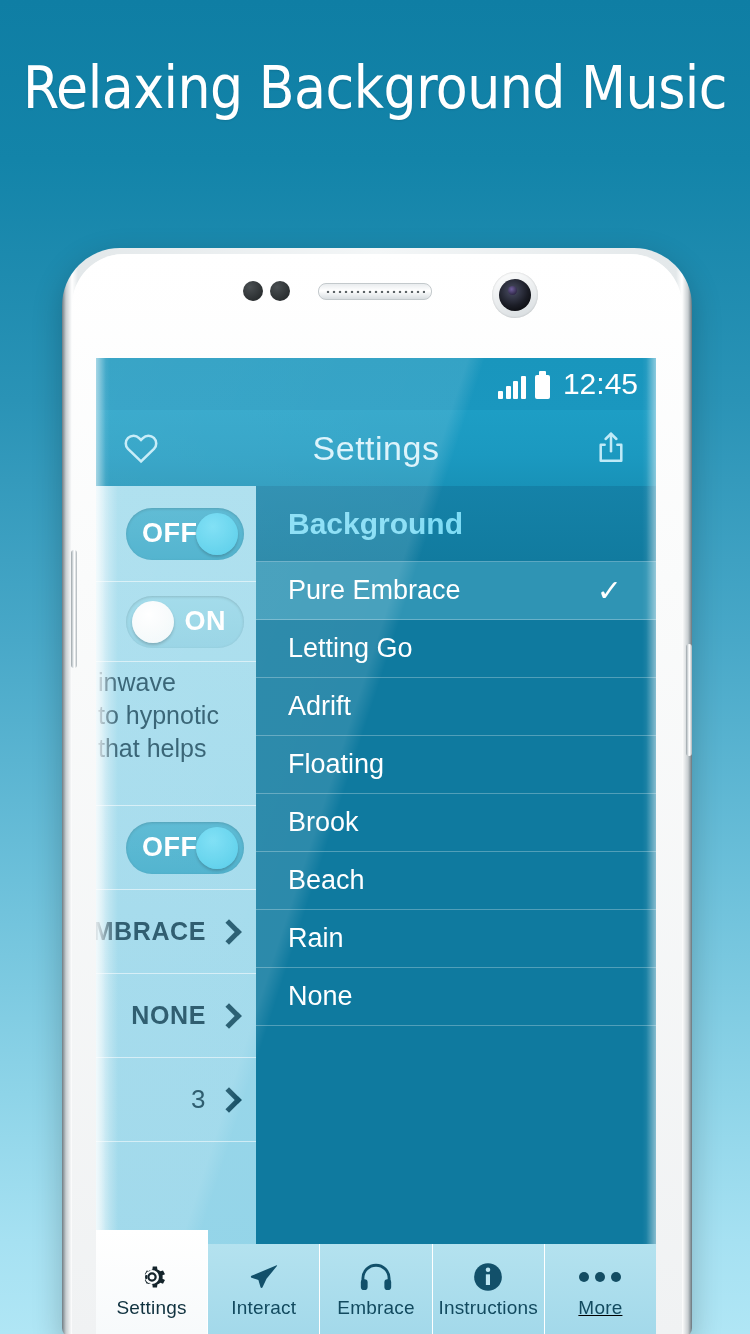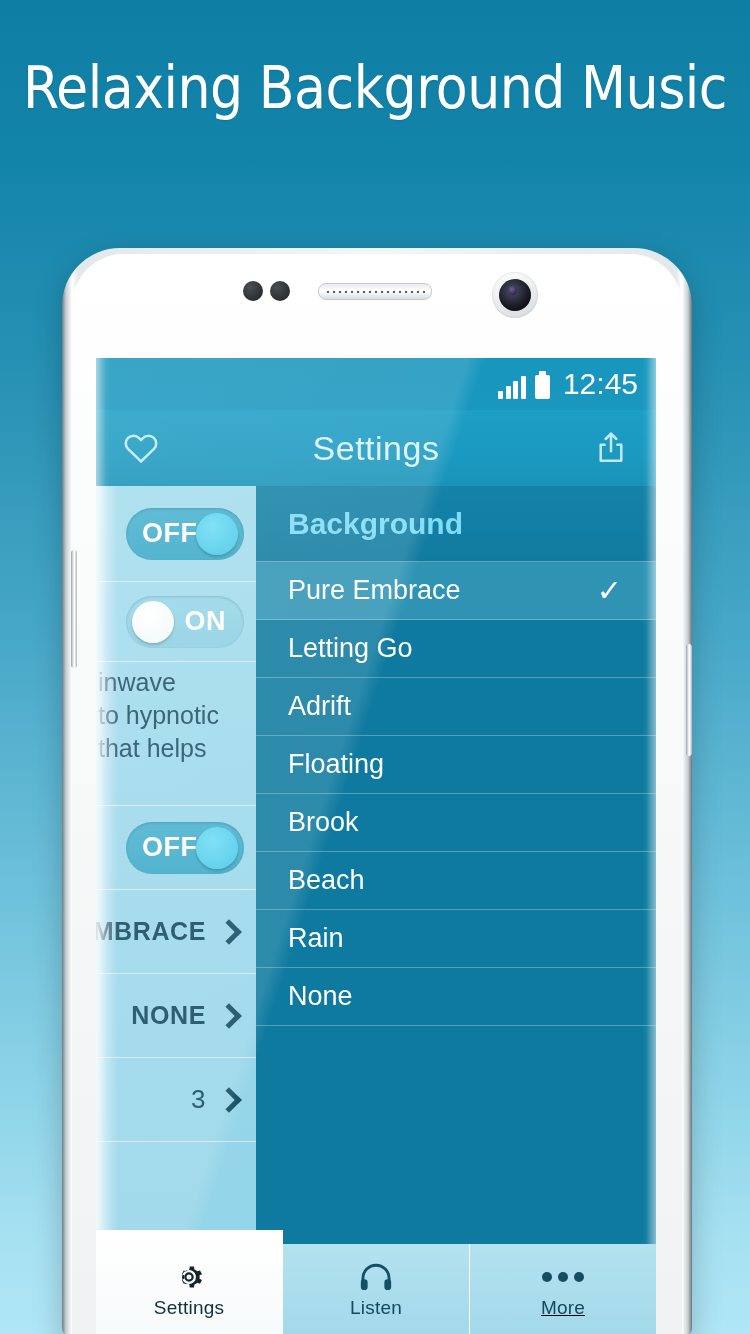--- a/index.html
+++ b/index.html
@@ -570,32 +570,50 @@
       <div class="tab active">
         <div class="ticon">
           <svg width="30" height="30" viewBox="0 0 24 24" fill="#14242b">
             <path d="M12 8.2a3.8 3.8 0 1 0 0 7.6 3.8 3.8 0 0 0 0-7.6Zm0 5.8a2 2 0 1 1 0-4 2 2 0 0 1 0 4Z"></path>
             <path d="M20.4 13.4a8.6 8.6 0 0 0 0-2.8l2-.9-1.6-3-2.1.6a8.6 8.6 0 0 0-2.4-1.4L16 3.5h-3.4l-.3 2.4a8.6 8.6 0 0 0-2.4 1.4L7.8 6.7l-1.6 3 2 .9a8.6 8.6 0 0 0 0 2.8l-2 .9 1.6 3 2.1-.6a8.6 8.6 0 0 0 2.4 1.4l.3 2.4H16l.3-2.4a8.6 8.6 0 0 0 2.4-1.4l2.1.6 1.6-3ZM12 17.6a5.6 5.6 0 1 1 0-11.2 5.6 5.6 0 0 1 0 11.2Z"></path>
           </svg>
         </div>
         <div class="tlabel2">Settings</div>
       </div>
 
+      <div class="tab">
+        <div class="ticon">
+          <svg width="32" height="32" viewBox="0 0 24 24" fill="#12506a">
+            <path d="M21.5 3.2 2.6 11.1c-.7.3-.6 1.3.1 1.5l5.1 1.6 1.6 5.4c.2.7 1.2.8 1.5.1l3-6.4 7.8-9.5c.4-.4-.1-.9-.2-.6Z"></path>
+          </svg>
+        </div>
+        <div class="tlabel2">Interact</div>
+      </div>
 
       <div class="tab">
         <div class="ticon">
           <svg width="34" height="30" viewBox="0 0 26 22" fill="none">
             <path d="M3 15V12a10 10 0 0 1 20 0v3" stroke="#12506a" stroke-width="2.2" stroke-linecap="round"></path>
             <rect x="1.4" y="12.8" width="5.2" height="8.2" rx="2.4" fill="#12506a"></rect>
             <rect x="19.4" y="12.8" width="5.2" height="8.2" rx="2.4" fill="#12506a"></rect>
           </svg>
         </div>
-        <div class="tlabel2">Listen</div>
-      </div>
-
+        <div class="tlabel2">Embrace</div>
+      </div>
+
+      <div class="tab">
+        <div class="ticon">
+          <svg width="32" height="32" viewBox="0 0 24 24">
+            <circle cx="12" cy="12" r="10.4" fill="#12506a"></circle>
+            <circle cx="12" cy="6.6" r="1.7" fill="#bde5f2"></circle>
+            <path d="M10.4 10h3.1v8h-3.1z" fill="#bde5f2"></path>
+          </svg>
+        </div>
+        <div class="tlabel2">Instructions</div>
+      </div>
 
       <div class="tab">
         <div class="ticon">
           <div class="dots">
               <i></i>
               <i></i>
               <i></i>
             </div>
         </div>
         <div class="tlabel2">More</div>

